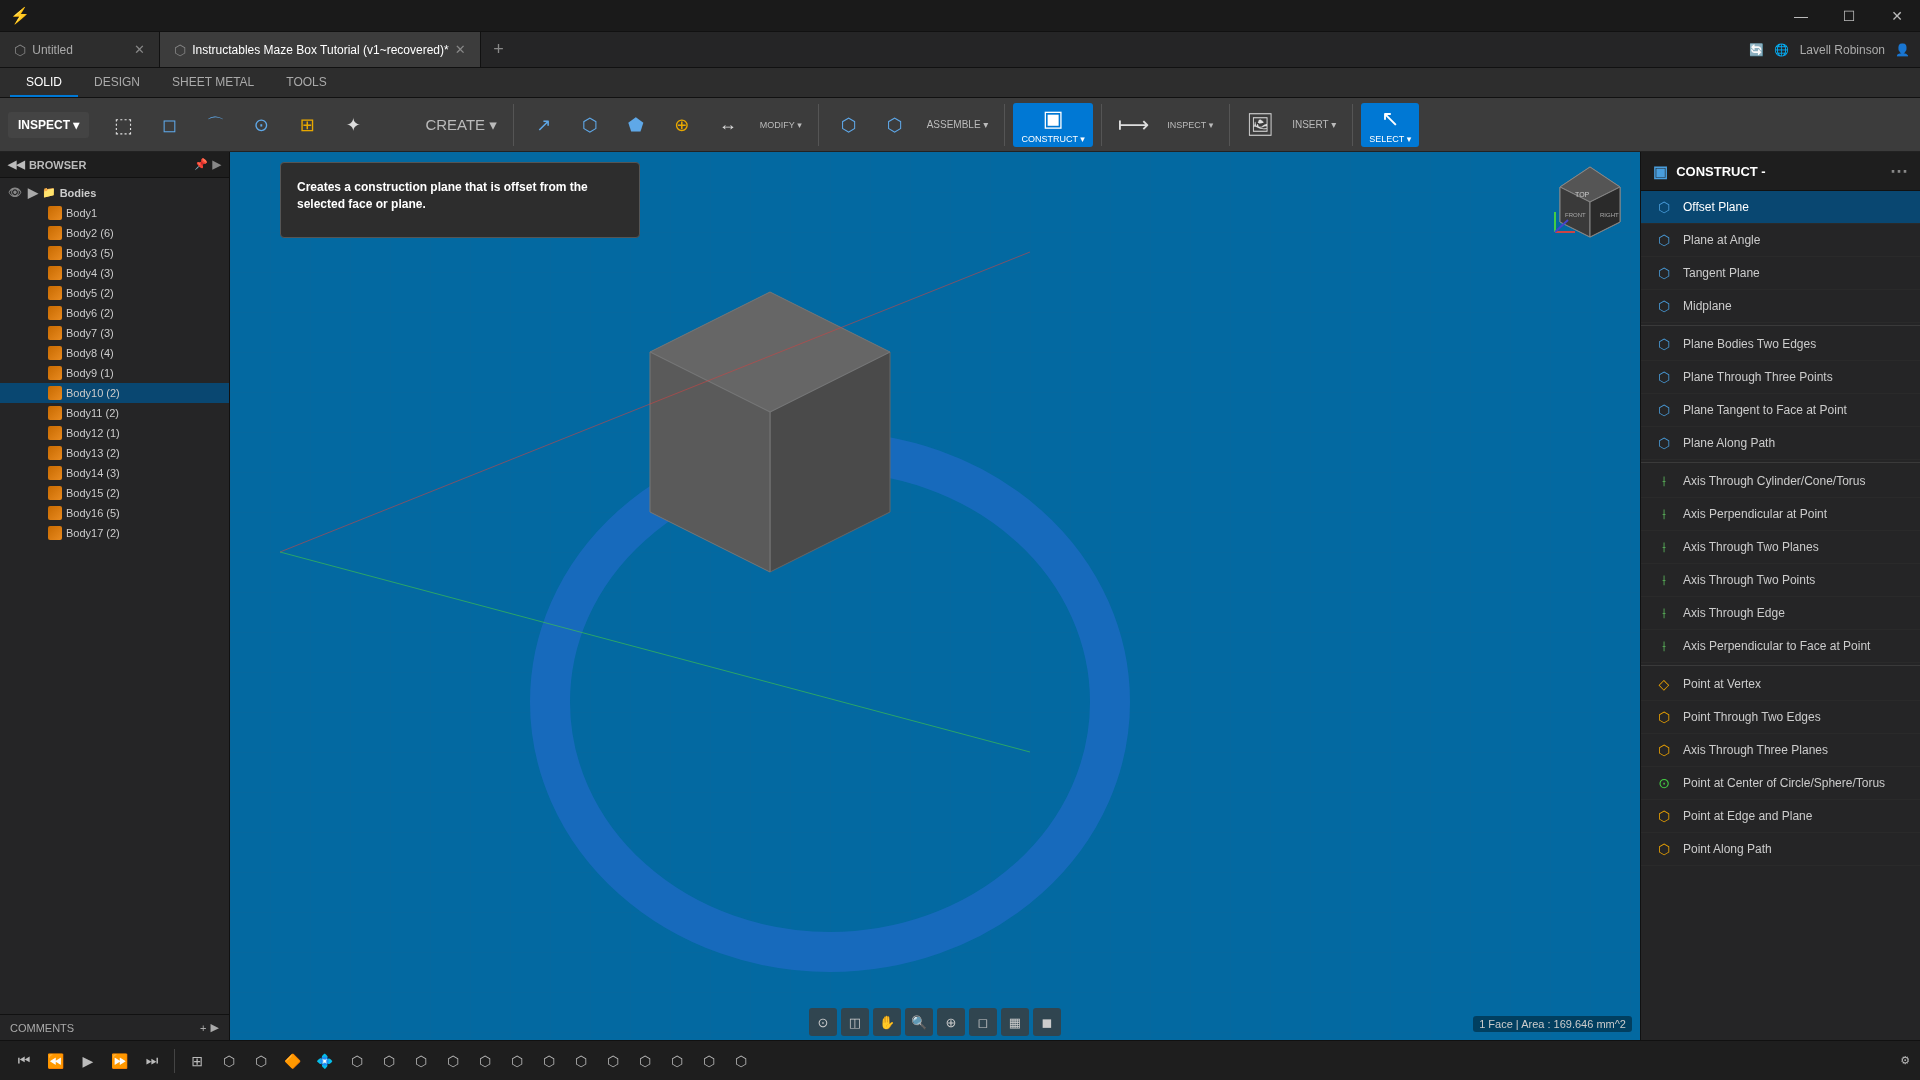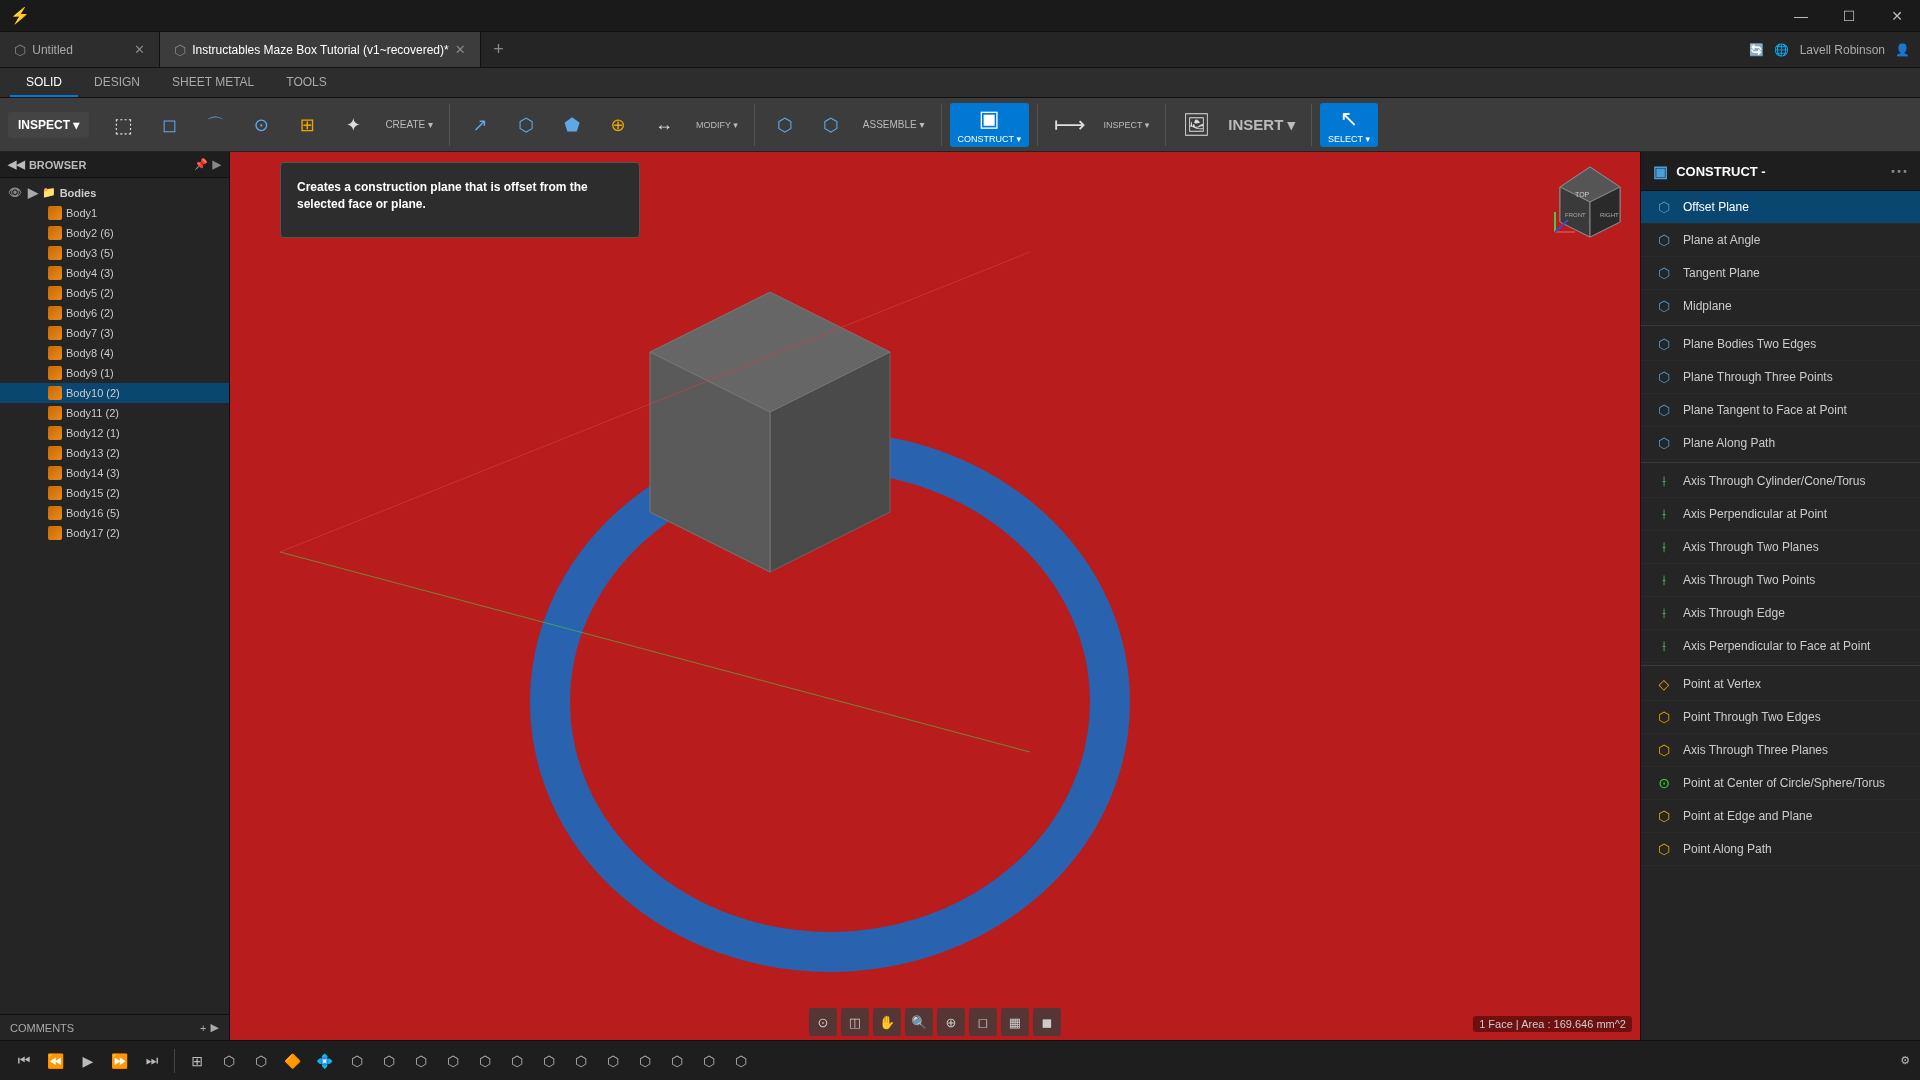--- a/index.html
+++ b/index.html
@@ -157,21 +157,21 @@
       background: linear-gradient(135deg, #c86a00, #e88a20);
       border-radius: 2px;
       display: inline-block;
     }
     .browser-item.group { font-weight: bold; }
     .group-icon { color: #aaa; }
 
     
     #viewport {
       flex: 1;
-      background: #b91c1c;
+      background: #0369a1;
       position: relative;
       overflow: hidden;
     }
 
     
     #tooltip-popup {
       position: absolute;
       top: 10px;
       left: 50px;
       background: #2d2d2d;
@@ -376,21 +376,21 @@
     <div class="toolbar-btn">
       <span class="btn-icon" style="color:#5fa8e8;">⊙</span>
     </div>
     <div class="toolbar-btn">
       <span class="btn-icon" style="color:#e8a800;">⊞</span>
     </div>
     <div class="toolbar-btn">
       <span class="btn-icon">✦</span>
     </div>
     <div class="toolbar-btn">
-      <span style="font-size:10px;color:#bbb;">CREATE ▾</span>
+      <span style="font-size:15px;color:#bbb;margin-left:40px;">CREATE ▾</span>
     </div>
   </div>
 
   <div class="tool-group">
     <div class="toolbar-btn">
       <span class="btn-icon" style="color:#5fa8e8;">↗</span>
     </div>
     <div class="toolbar-btn">
       <span class="btn-icon" style="color:#5fa8e8;">⬡</span>
     </div>
@@ -434,21 +434,21 @@
     <div class="toolbar-btn">
       <span style="font-size:9px;color:#bbb;">INSPECT ▾</span>
     </div>
   </div>
 
   <div class="tool-group">
     <div class="toolbar-btn">
       <span class="btn-icon" style="font-size:22px;">🖼</span>
     </div>
     <div class="toolbar-btn">
-      <span style="font-size:15px;color:#bbb;font-weight:bold;">INSERT ▾</span>
+      <span style="font-size:10px;color:#bbb;">INSERT ▾</span>
     </div>
   </div>
 
   <div class="tool-group">
     <div class="toolbar-btn" style="background:#0078d4; color:#fff;">
       <span class="btn-icon" style="font-size:22px;">↖</span>
       <span style="font-size:9px;color:#fff;">SELECT ▾</span>
     </div>
   </div>
 </div>

